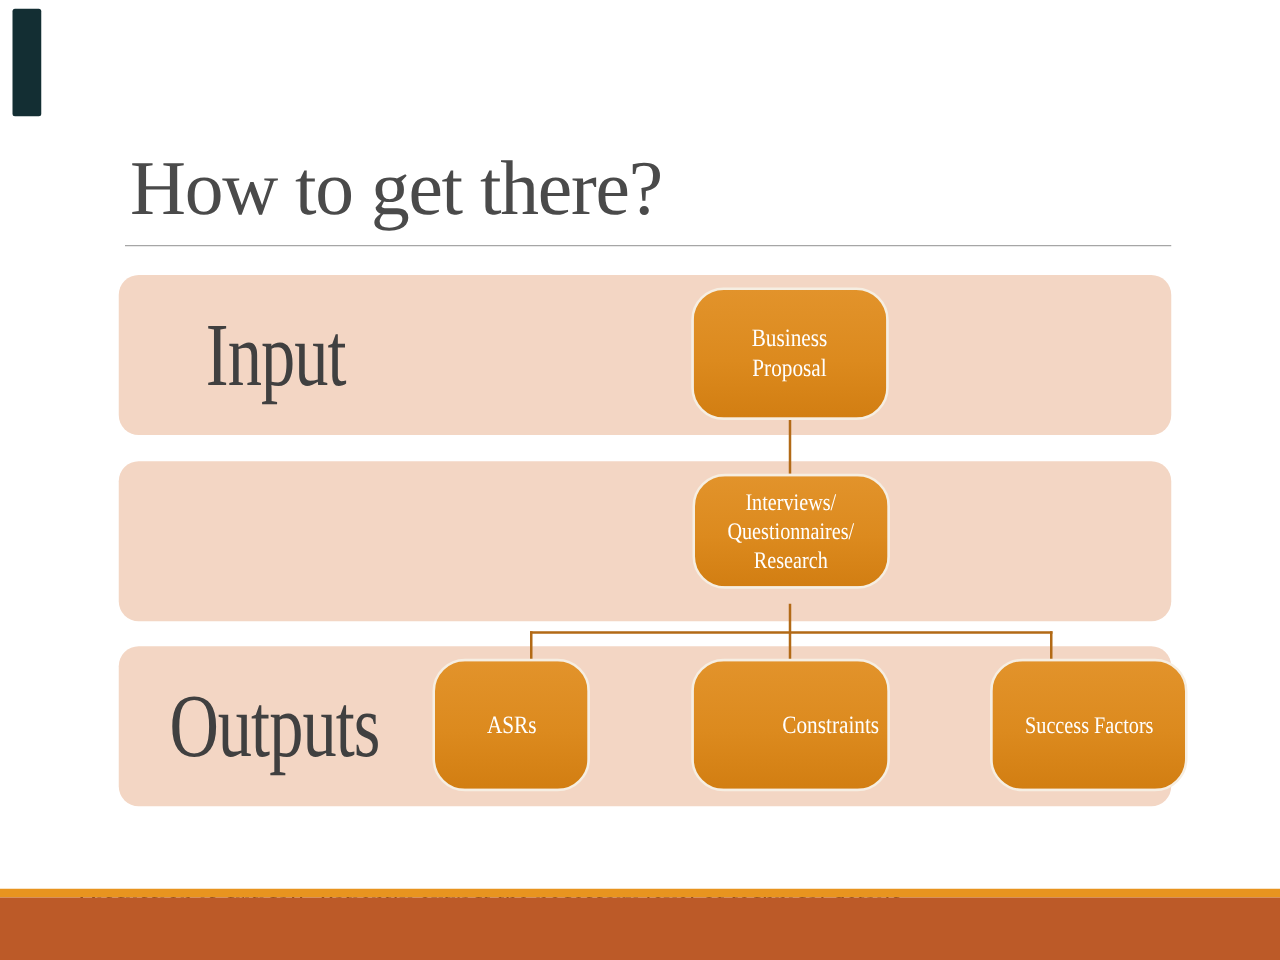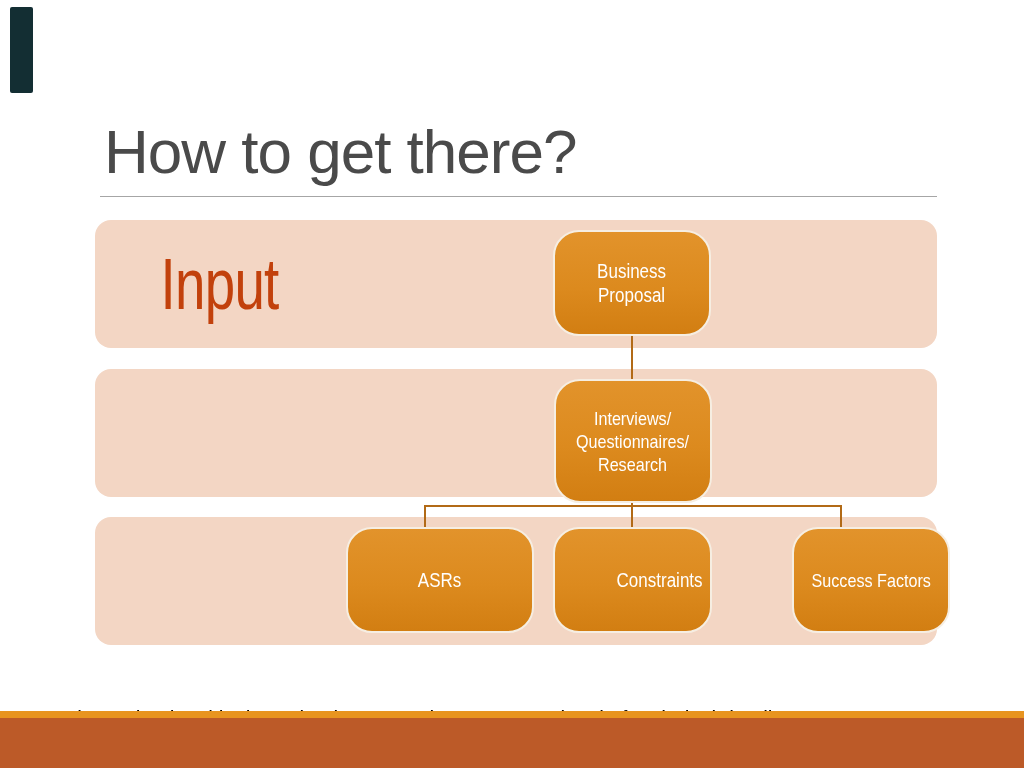--- a/index.html
+++ b/index.html
@@ -2,21 +2,21 @@
 <html style="--node-fill: #DC8A1E; --node-border: #F6EEE2; --band-fill: #F3D6C4; --connector: #B26A16; --footer-strip: #E8941F; --footer-bar: #BC5A28; --corner-accent: #132E33; --title-text: #4A4A4A; --divider: #A6A6A6;"><head>
 <meta charset="utf-8">
 <style>
   html, body { margin: 0; padding: 0; background: #ffffff; }
   .slide {
     position: relative;
     width: 1024px;
     height: 768px;
     background: #ffffff;
     overflow: hidden;
-    font-family: Liberation Sans, sans-serif;
+    font-family: Liberation Serif, serif;
   }
 
   
   .corner-accent {
     position: absolute;
     left: 10px; top: 7px;
     width: 23px; height: 86px;
     background: var(--corner-accent, #132E33);
     border-radius: 2px;
   }
@@ -47,21 +47,21 @@
     border-radius: 16px;
   }
   .band.b1 { top: 220px; }
   .band.b2 { top: 369px; }
   .band.b3 { top: 517px; }
 
   .band-label {
     position: absolute;
     left: 95px; width: 250px; height: 128px;
     display: flex; align-items: center; justify-content: center;
-    color: #c2410c;
+    color: #404040;
   }
   .band-label.b1 { top: 220px; }
   .band-label.b2 { top: 369px; }
   .band-label.b3 { top: 517px; }
   .band-label span {
     display: inline-block;
     font-size: 72px;
     letter-spacing: -1px;
     transform: scaleX(0.76);
     transform-origin: center;
@@ -75,22 +75,22 @@
     background: linear-gradient(180deg, #E2932B 0%, var(--node-fill, #DC8A1E) 55%, #D27E12 100%);
     border: 2px solid var(--node-border, #F6EEE2);
     border-radius: 26px;
     display: flex; align-items: center; justify-content: center;
     color: #ffffff;
     text-align: center;
   }
   .node-text { transform: scaleX(0.85); transform-origin: center; }
   .node-text span { display: block; }
   .node.business   { left: 553px; top: 230px; width: 158px; height: 106px; font-size: 20px; line-height: 24px; }
-  .node.interviews { left: 554px; top: 379px; width: 158px; height: 124px; font-size: 19px; line-height: 23px; }
-  .node.asrs       { left: 346px; top: 527px; width: 188px; height: 106px; font-size: 20px; line-height: 24px; }
+  .node.interviews { left: 554px; top: 379px; width: 158px; height: 92px; font-size: 19px; line-height: 23px; }
+  .node.asrs       { left: 346px; top: 527px; width: 126px; height: 106px; font-size: 20px; line-height: 24px; }
   .node.constraints{ left: 553px; top: 527px; width: 159px; height: 106px; font-size: 20px; line-height: 24px; justify-content: flex-end; }
   .node.success    { left: 760px; top: 527px; width: 158px; height: 106px; font-size: 19px; line-height: 23px; margin-left: 32px; }
 
   
   .conn { position: absolute; background: var(--connector, #B26A16); }
   .conn.v1 { left: 631px; top: 336px; width: 2px; height: 43px; }
   .conn.v2 { left: 631px; top: 483px; width: 2px; height: 45px; }
   .conn.h  { left: 424px; top: 505px; width: 418px; height: 2px; }
   .conn.vl { left: 424px; top: 505px; width: 2px; height: 23px; }
   .conn.vr { left: 840px; top: 505px; width: 2px; height: 23px; }
@@ -133,20 +133,23 @@
   <h1 class="title">How to get there?</h1>
   <div class="title-rule"></div>
 
   <div class="band b1"></div>
   <div class="band b2"></div>
   <div class="band b3"></div>
 
   <div class="band-label b1">
     <span>Input</span>
   </div>
+  <div class="band-label b3">
+    <span>Outputs</span>
+  </div>
 
   <div class="conn v1"></div>
   <div class="conn v2"></div>
   <div class="conn h"></div>
   <div class="conn vl"></div>
   <div class="conn vr"></div>
 
   <div class="node business">
     <div class="node-text">
       <span>Business</span>

